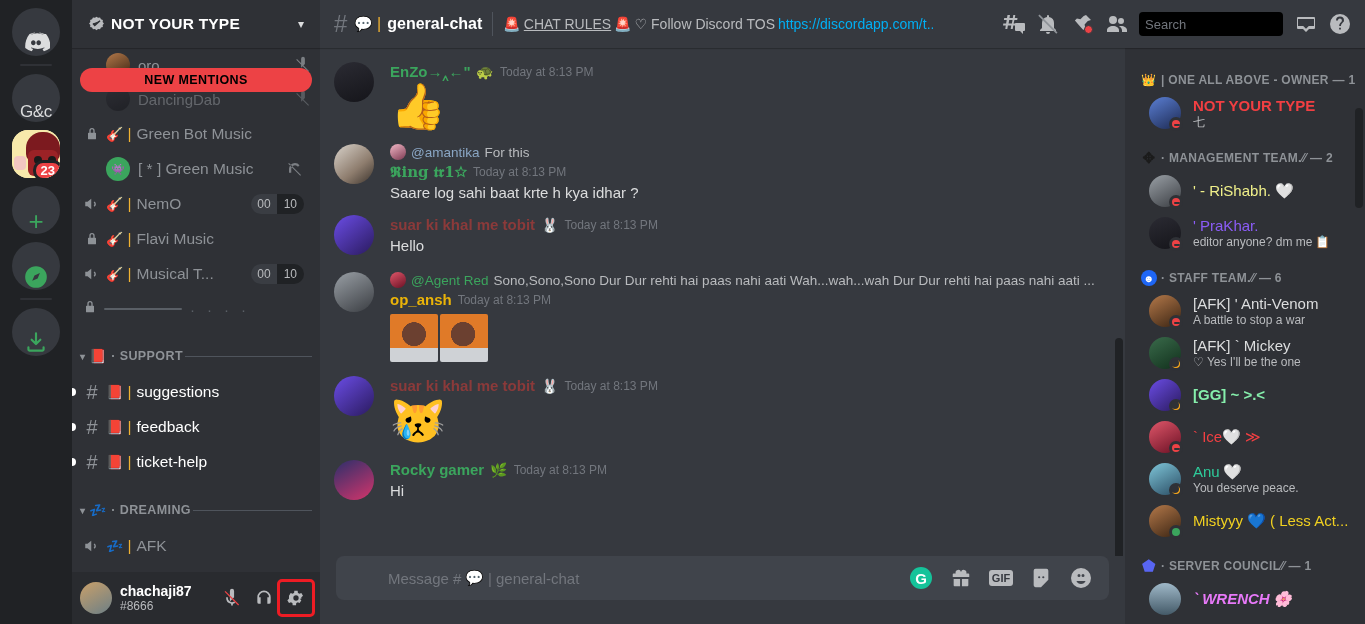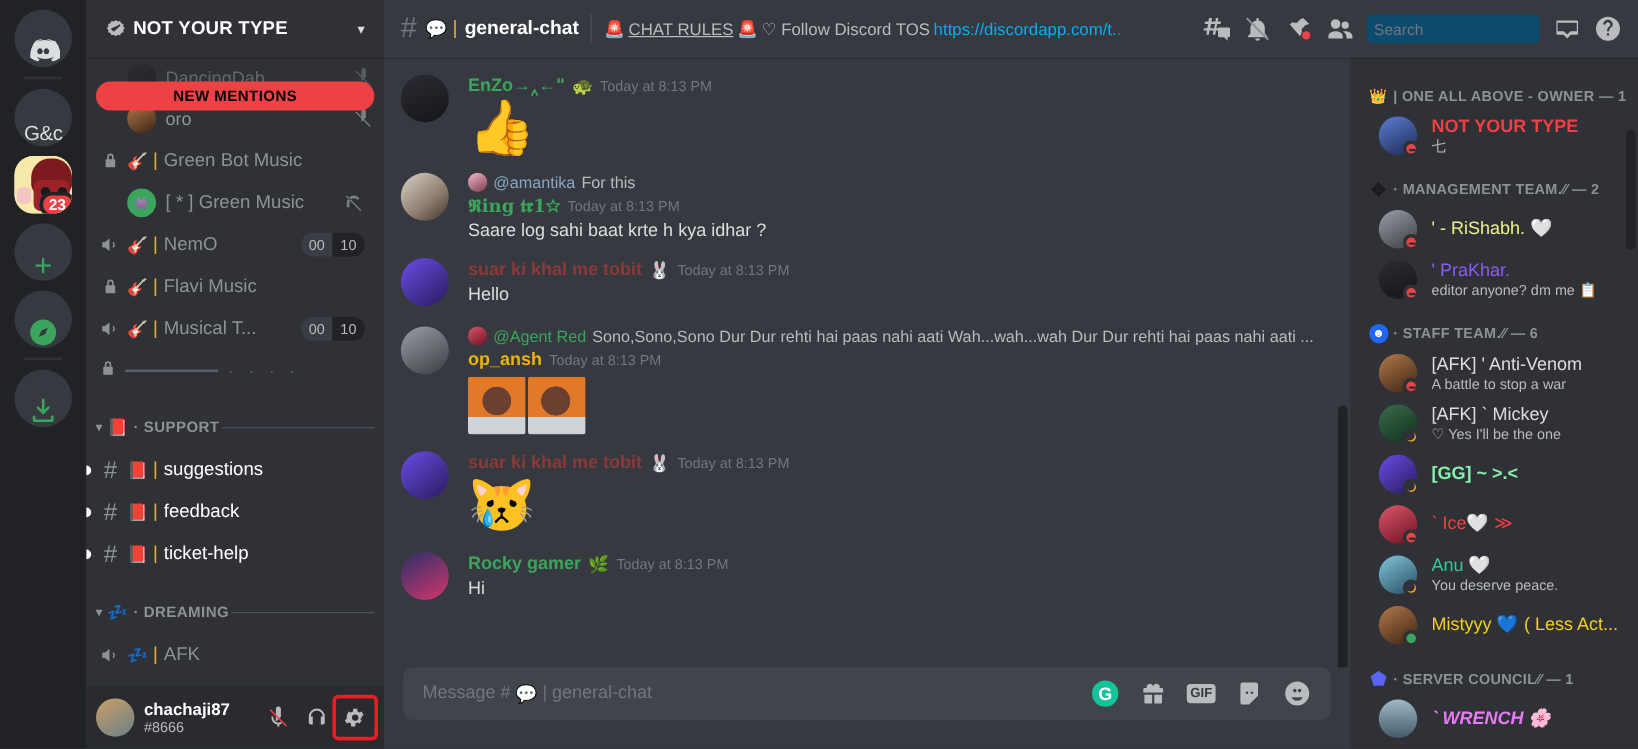--- a/index.html
+++ b/index.html
@@ -140,21 +140,21 @@
   .vdiv { width: 1px; height: 24px; background: #4f545c; margin: 0 10px; }
   .topic { color: #b9bbbe; font-size: 14px; display:flex; align-items:center; gap:3px;
            white-space: nowrap; overflow:hidden; max-width: 430px; }
   .topic u { }
   .topic a { color: #00aff4; text-decoration: none; }
   .hdr-tools { margin-left: auto; display: flex; align-items: center; gap: 0; }
   .hdr-btn { width: 34px; height: 34px; display:flex; align-items:center; justify-content:center; cursor:pointer; position:relative;}
   .hdr-btn svg { width: 24px; height: 24px; fill: #b9bbbe; }
   .hdr-btn .reddot { position:absolute; right:6px; bottom:7px; width:9px; height:9px; background:#ed4245; border-radius:50%; border:1px solid #36393f;}
   .search-box {
-    width: 144px; height: 24px; background: #0c4a6e; border-radius: 4px;
+    width: 144px; height: 24px; background: #000000; border-radius: 4px;
     display: flex; align-items: center; padding: 0 6px; margin: 0 6px;
   }
   .search-box input {
     flex: 1; background: transparent; border: 0; outline: 0;
     color: #dcddde; font-size: 13px; font-family: "Liberation Sans", sans-serif;
   }
   .search-box input::placeholder { color: #72767d; }
   .search-box svg { width: 16px; height: 16px; fill: #72767d; }
 
   .chat-wrap { flex: 1; display: flex; min-height: 0; }
@@ -186,22 +186,22 @@
     position:absolute; right: 2px; width: 8px; background:#202225; border-radius:4px;
   }
 
   
   .composer-wrap { padding: 0 16px 24px 16px; }
   .composer {
     background: #40444b; border-radius: 8px; min-height: 44px;
     display: flex; align-items: center; padding: 0 16px 0 16px;
   }
   .composer .placeholder {
-    flex: 1; color: #72767d; font-size: 15px; display:flex; gap:4px;
-    overflow:hidden; white-space:nowrap;
+    flex: 1; color: #72767d; font-size: 15px; display:flex; align-items:center; gap:4px;
+    overflow:hidden; white-space:nowrap;margin-left:36px;
   }
   .composer .placeholder .bar { color:#6d7178; }
   .comp-icons { display: flex; align-items: center; gap: 16px; }
   .comp-icons .ci { width: 24px; height: 24px; display:flex; align-items:center; justify-content:center; cursor:pointer;}
   .comp-icons svg { fill: #b9bbbe; }
   .gram { width:22px; height:22px; border-radius:50%; background:#15c39a; color:#fff; font-size:15px;
           display:flex;align-items:center;justify-content:center; font-weight:700;}
   .gifbtn { background:#b9bbbe; color:#36393f; font-size:11px; font-weight:700; border-radius:3px;
             padding: 2px 3px; line-height:12px;}
 
@@ -300,30 +300,30 @@
         <path fill="#2f3136" d="M7 10.7l2.5 2.6L17 6.6" stroke="#2f3136" stroke-width="2"></path>
       </svg>
       <span class="guild-name">NOT YOUR TYPE</span>
       <span class="chev">▾</span>
     </div>
 
     <div class="chan-scroll">
 
       <div class="new-mentions">NEW MENTIONS</div>
 
+      <div class="voice-member">
+        <span class="vm-av art-brown"></span>
+        <span class="vm-name">oro</span>
+        <svg class="vm-icon" viewBox="0 0 24 24">
+            <path fill="#8e9297" d="M14.5 3.5v7l-5 5V3.5a2.5 2.5 0 0 1 5 0zM4 4l16 16-1 1L3 5l1-1z"></path>
+          </svg>
+      </div>
       <div class="voice-member" style="opacity:.55">
         <span class="vm-av art-dark"></span>
         <span class="vm-name">DancingDab</span>
-        <svg class="vm-icon" viewBox="0 0 24 24">
-            <path fill="#8e9297" d="M14.5 3.5v7l-5 5V3.5a2.5 2.5 0 0 1 5 0zM4 4l16 16-1 1L3 5l1-1z"></path>
-          </svg>
-      </div>
-      <div class="voice-member">
-        <span class="vm-av art-brown"></span>
-        <span class="vm-name">oro</span>
         <svg class="vm-icon" viewBox="0 0 24 24">
             <path fill="#8e9297" d="M14.5 3.5v7l-5 5V3.5a2.5 2.5 0 0 1 5 0zM4 4l16 16-1 1L3 5l1-1z"></path>
           </svg>
       </div>
 
       <div class="chan-row">
         <span class="pre-icon">
           <svg viewBox="0 0 24 24" width="16" height="16">
               <path fill="#8e9297" d="M17 10h-1V7a4 4 0 0 0-8 0v3H7a1 1 0 0 0-1 1v8a1 1 0 0 0 1 1h10a1 1 0 0 0 1-1v-8a1 1 0 0 0-1-1zm-7-3a2 2 0 1 1 4 0v3h-4V7z"></path>
             </svg>

